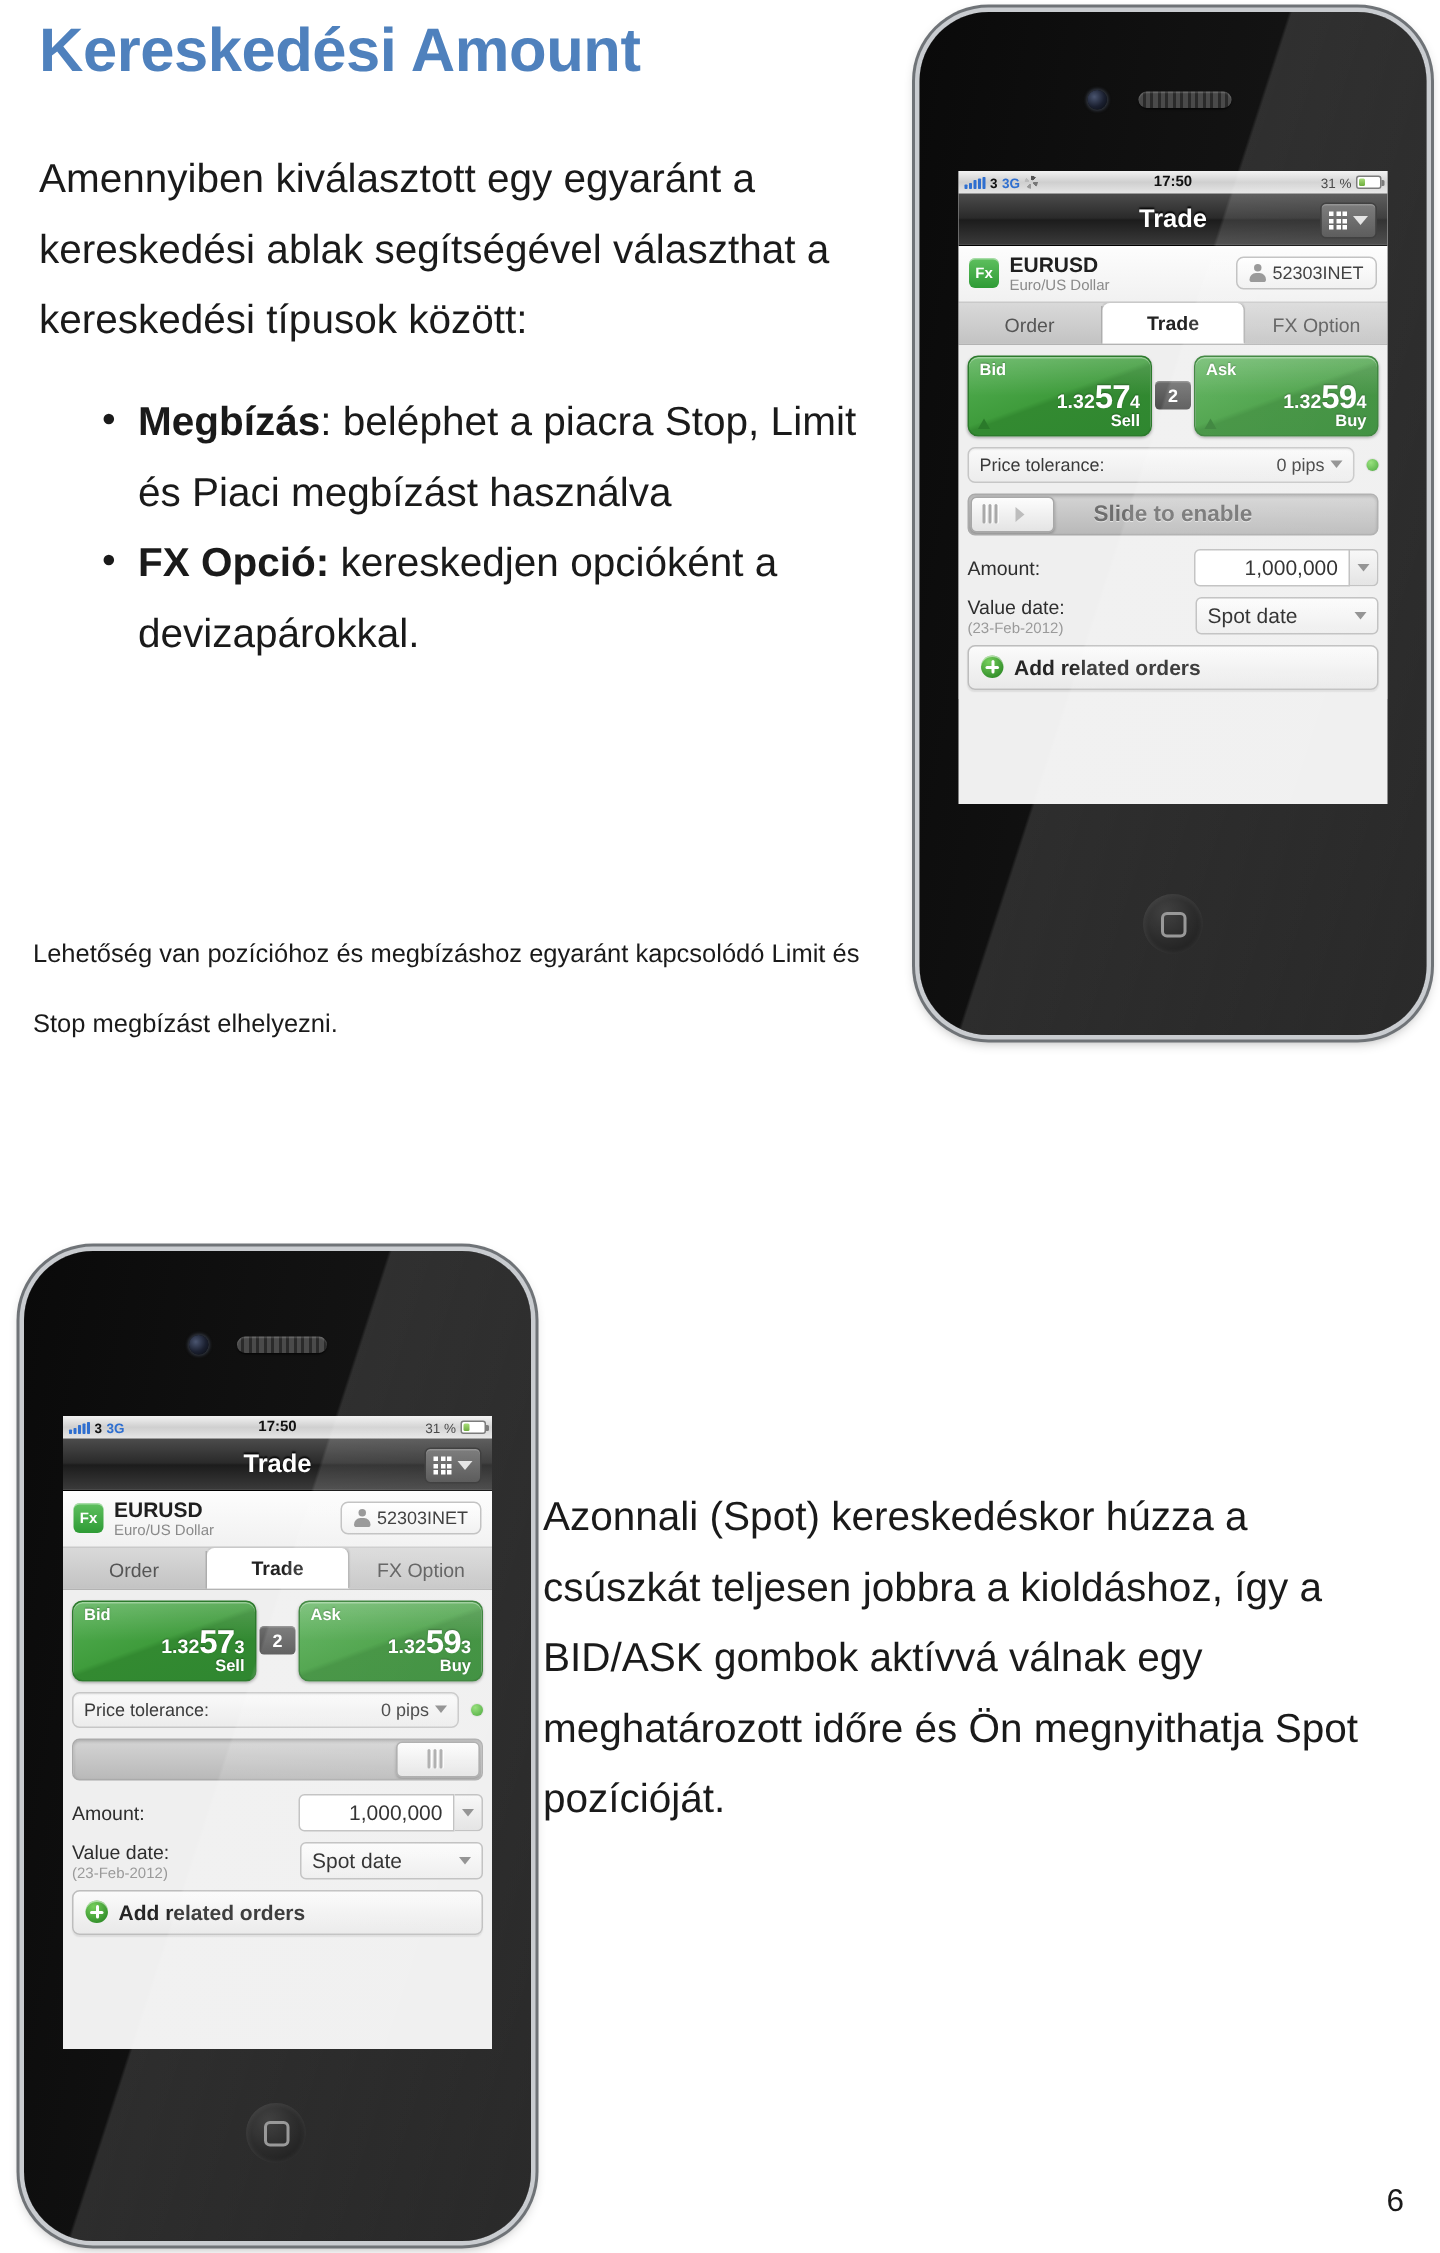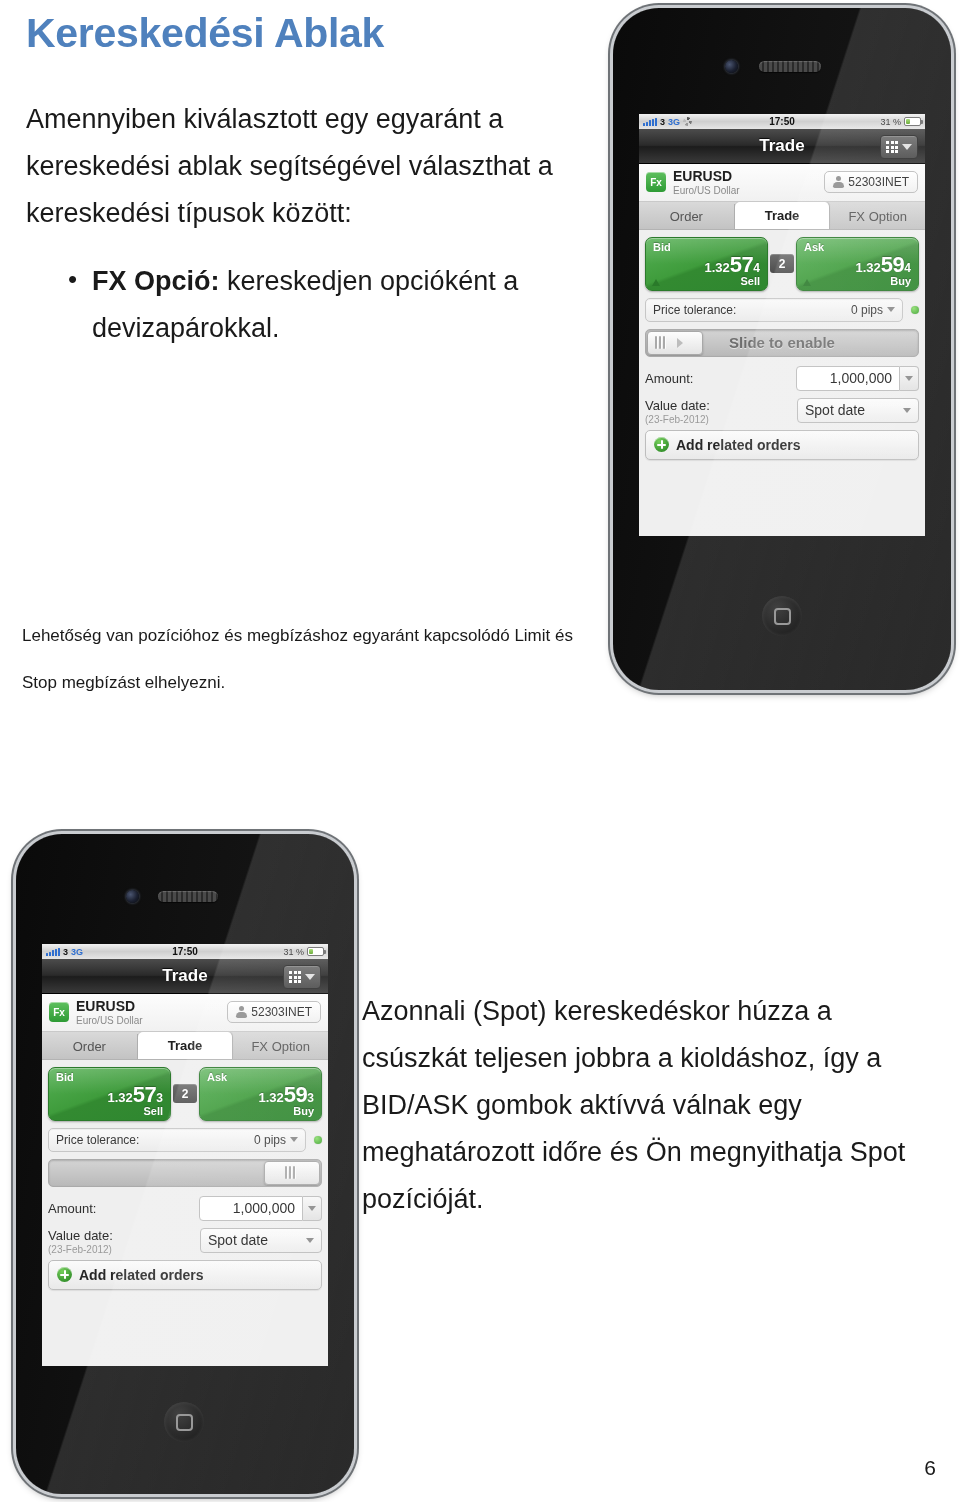--- a/index.html
+++ b/index.html
@@ -553,25 +553,28 @@
   }
   .plus-icon::before, .plus-icon::after {
     content:""; position:absolute; background:#fff; border-radius:1px;
   }
   .plus-icon::before { left: 3px; top: 6.5px; width: 9px; height: 2px; }
   .plus-icon::after  { top: 3px; left: 6.5px; height: 9px; width: 2px; }
 </style>
 </head>
 <body>
 
-<div class="doc-title">Kereskedési Ablak</div>
+<div class="doc-title">Kereskedési Amount</div>
 
 <div class="intro">Amennyiben kiválasztott egy egyaránt a kereskedési ablak segítségével választhat a kereskedési típusok között:</div>
 
 <ul class="bullets">
+  <li>
+    <b>Megbízás</b><span>:</span><span> beléphet a piacra Stop, Limit és Piaci megbízást használva</span>
+  </li>
   <li>
     <b>FX Opció:</b><span></span><span> kereskedjen opcióként a devizapárokkal.</span>
   </li>
 </ul>
 
 <div class="para-mid">Lehetőség van pozícióhoz és megbízáshoz egyaránt kapcsolódó Limit és Stop megbízást elhelyezni.</div>
 
 <div class="para-bottom">Azonnali (Spot) kereskedéskor húzza a csúszkát teljesen jobbra a kioldáshoz, így a BID/ASK gombok aktívvá válnak egy meghatározott időre és Ön megnyithatja Spot pozícióját.</div>
 
 <div class="page-number">6</div>

